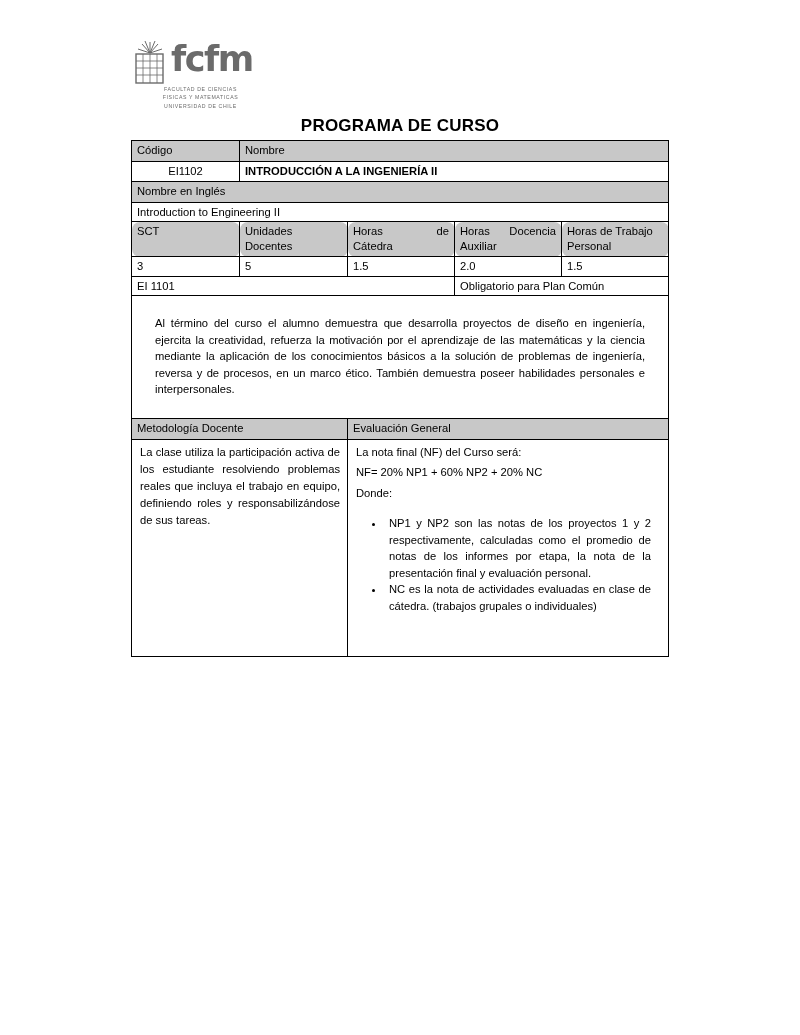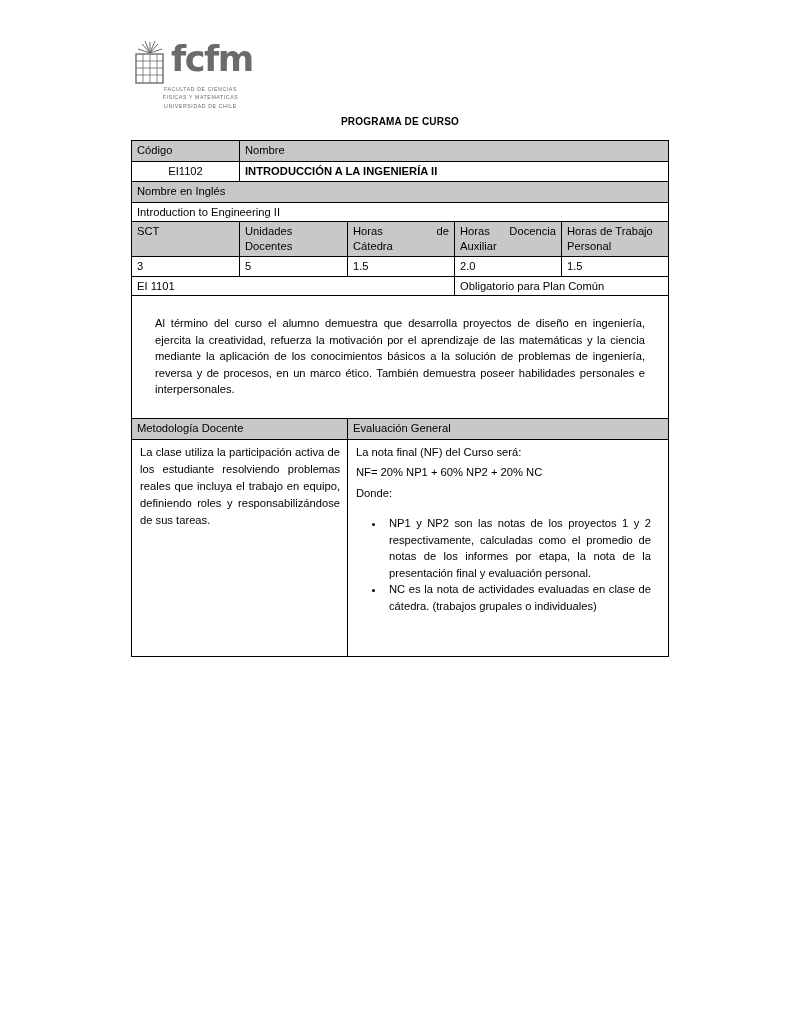--- a/index.html
+++ b/index.html
@@ -58,21 +58,21 @@
     width: 100%;
   }
 
   
   .doc-title {
     position: absolute;
     left: 0;
     top: 116px;
     width: 800px;
     text-align: center;
-    font-size: 10px;
+    font-size: 17px;
     font-weight: bold;
     letter-spacing: 0.2px;
   }
 
   
   .tbl {
     position: absolute;
     left: 131px;
     top: 140px;
     width: 537px;
@@ -83,21 +83,21 @@
   .tbl td {
     border: 1px solid #000000;
     padding: 2px 5px;
     vertical-align: top;
     line-height: 14.5px;
   }
   .shaded {
     background: #c8c8c8;
   }
   .bold { font-weight: bold; }
-  .cell-tall { height: 30px; }
+  .cell-tall { height: 30px; border-radius: 8px; }
   .row-h { height: 16px; }
 
   .para {
     margin: 16px;
     padding: 1px 2px 2px 2px;
     line-height: 16.5px;
     text-align: justify;
   }
   .para-just {
     margin: 0;

